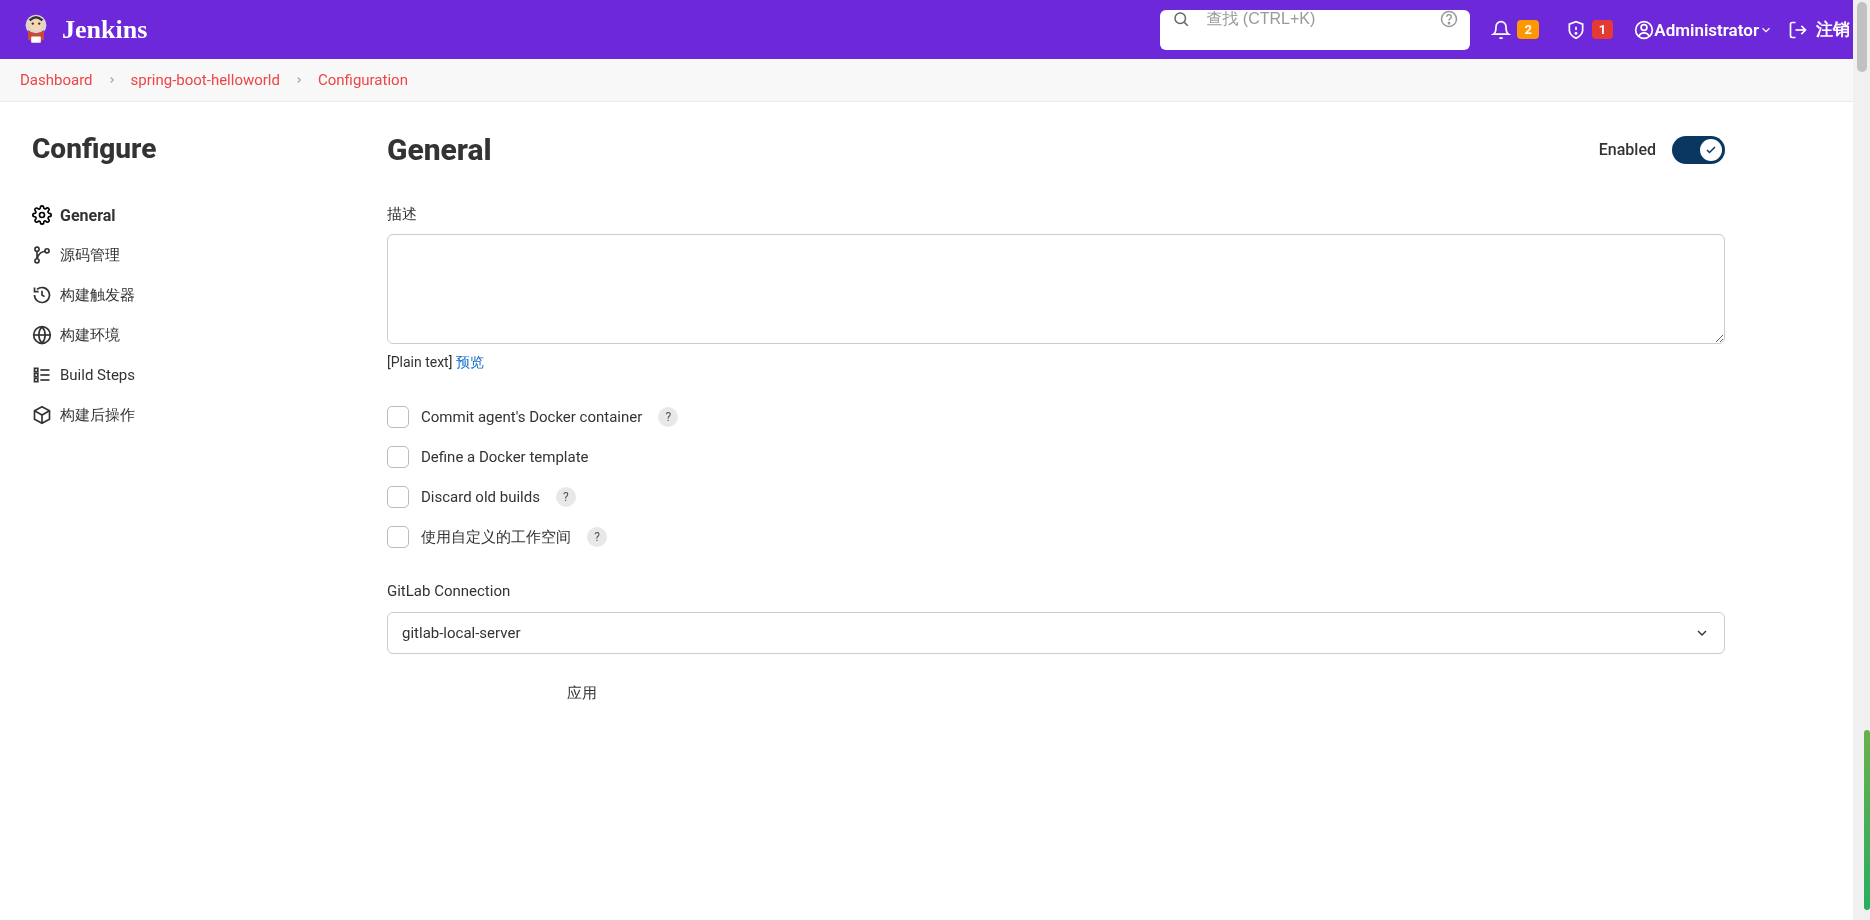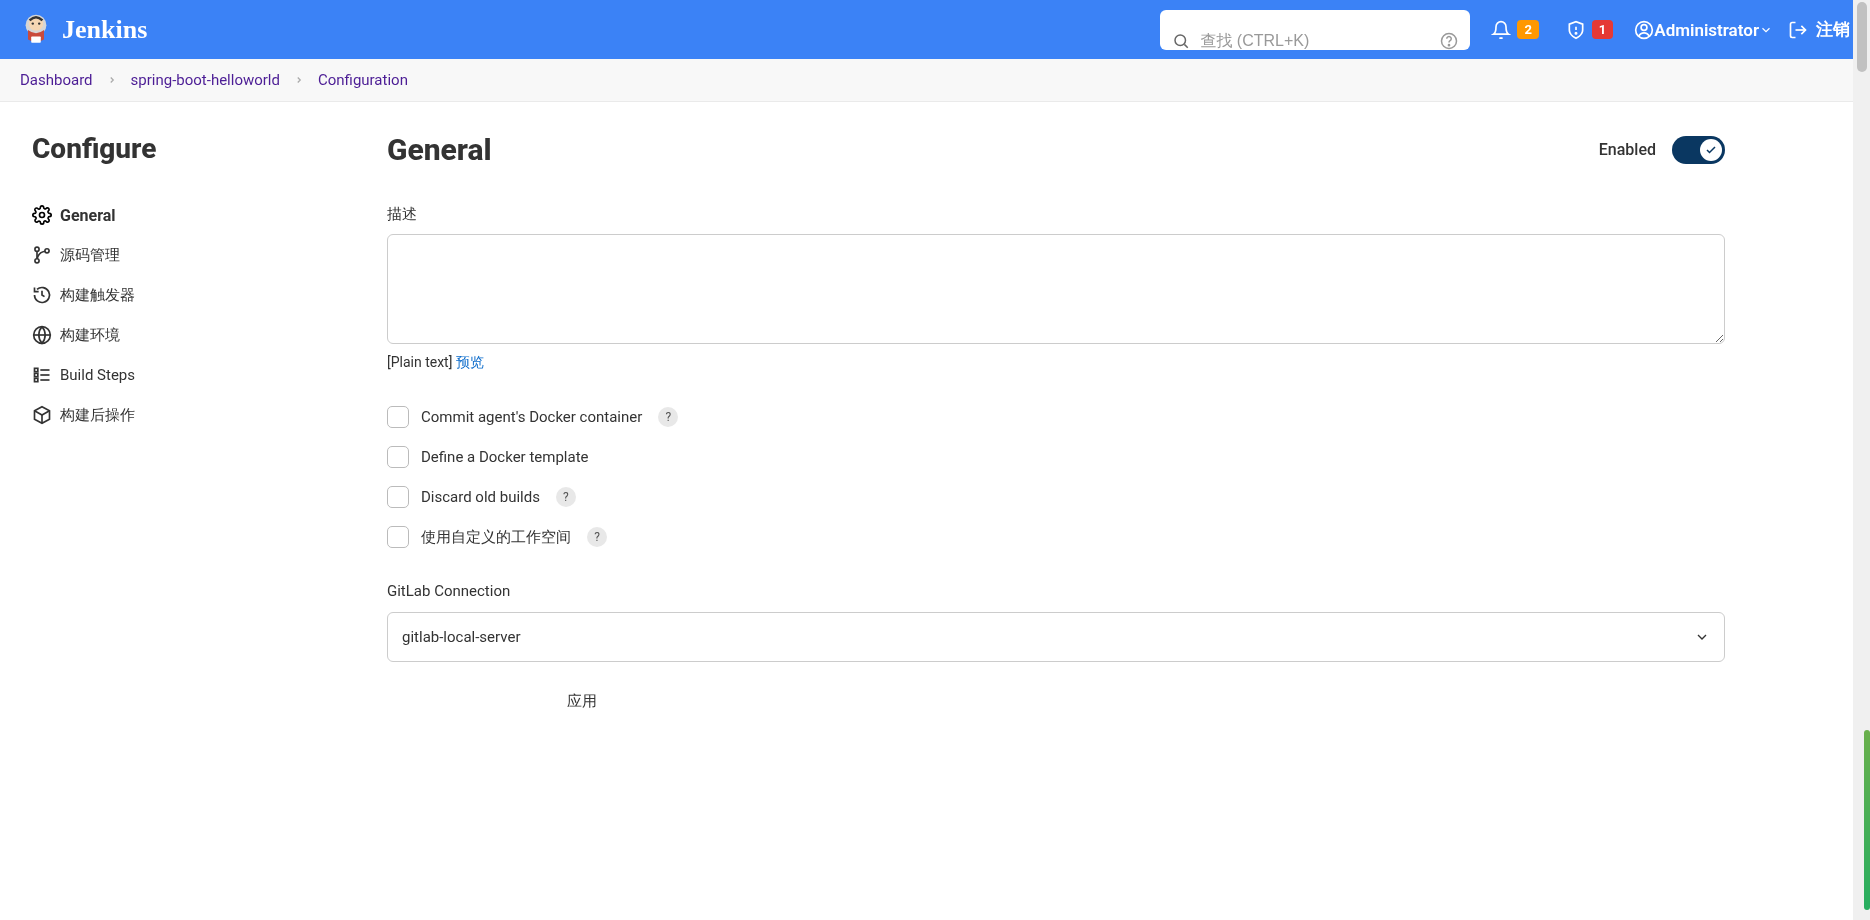--- a/index.html
+++ b/index.html
@@ -1,35 +1,35 @@
 <!DOCTYPE html>
 <html><head>
 <meta charset="utf-8">
 <style>
 * { margin: 0; padding: 0; box-sizing: border-box; }
 body { font-family: -apple-system, BlinkMacSystemFont, "Segoe UI", Roboto, Helvetica, Arial, sans-serif; background: #fff; color: #333; }
 
 
-.header { background: #3b82f6; height: 59px; display: flex; align-items: center; padding: 4px 20px; gap: 15px; }
+.header { background: #6d28d9; height: 59px; display: flex; align-items: center; padding: 4px 20px; gap: 15px; }
 .logo-area { display: flex; align-items: center; gap: 10px; cursor: pointer; }
 .logo-img { width: 32px; height: 36px; }
 .logo-text { color: #fff; font-family: Georgia, serif; font-size: 26px; font-weight: bold; }
 .header-spacer { flex: 1; }
-.search-box { background: #fff; border-radius: 6px; height: 40px; width: 310px; display: flex; align-items: flex-end; padding: 0 12px; gap: 10px; }
+.search-box { background: #fff; border-radius: 6px; height: 40px; width: 310px; display: flex; align-items: flex-start; padding: 0 12px; gap: 16px; }
 .search-input { flex: 1; border: none; outline: none; font-size: 16px; color: #333; }
 .search-input::placeholder { color: #999; }
 .header-icon-btn { color: #fff; display: flex; align-items: center; gap: 6px; cursor: pointer; padding: 6px; }
 .badge-orange { background: #ff9800; color: #fff; font-weight: bold; font-size: 13px; padding: 2px 7px; border-radius: 4px; }
 .badge-red { background: #e53935; color: #fff; font-weight: bold; font-size: 13px; padding: 2px 7px; border-radius: 4px; }
 .user-area { display: flex; align-items: center; color: #fff; cursor: pointer; font-size: 17px; font-weight: 600; }
 .logout-area { display: flex; align-items: center; color: #fff; gap: 8px; cursor: pointer; font-size: 17px; font-weight: 600; }
 
 
 .breadcrumbs { background: #f8f8f8; border-bottom: 1px solid #eaeaea; padding: 12px 20px; display: flex; align-items: center; gap: 14px; font-size: 15px; }
-.breadcrumb-link { color: #4c1d95; cursor: pointer; }
+.breadcrumb-link { color: #ef4444; cursor: pointer; }
 .breadcrumb-sep { color: #aaa; }
 
 
 .page { display: flex; padding: 30px 0 0 32px; }
 .sidebar { width: 355px; flex-shrink: 0; }
 .sidebar-title { font-size: 28px; font-weight: 800; margin-bottom: 30px; }
 .sidebar-item { display: flex; align-items: center; gap: 8px; padding: 10px 0; font-size: 15px; cursor: pointer; color: #333; }
 .sidebar-item.active { font-weight: 700; font-size: 16px; }
 .sidebar-item svg { width: 20px; height: 20px; }
 
@@ -46,21 +46,21 @@
 .format-text { color: #333; }
 .preview-link { color: #0b6bcb; cursor: pointer; }
 
 .checkbox-list { margin-top: 34px; display: flex; flex-direction: column; gap: 18px; justify-content: center; }
 .checkbox-row { display: flex; align-items: center; gap: 12px; }
 .checkbox { width: 22px; height: 22px; border: 1.5px solid #bbb; border-radius: 5px; cursor: pointer; }
 .checkbox-label { font-size: 15px; }
 .help-badge { width: 20px; height: 20px; background: #e8e8e8; color: #555; border-radius: 50%; display: inline-flex; align-items: center; justify-content: center; font-size: 12px; cursor: pointer; margin-left: 4px; }
 
 .section-label { font-size: 15px; margin-top: 34px; margin-bottom: 12px; }
-.select-box { width: 100%; height: 50px; border: 1px solid #ccc; border-radius: 6px; padding: 0 14px; display: flex; align-items: center; justify-content: space-between; cursor: pointer; font-size: 15px; }
+.select-box { width: 100%; height: 42px; border: 1px solid #ccc; border-radius: 6px; padding: 0 14px; display: flex; align-items: center; justify-content: space-between; cursor: pointer; font-size: 15px; }
 
 .apply-row { margin-top: 20px; padding-bottom: 20px; display: flex; justify-content: flex-start; }
 .apply-box { width: 210px; text-align: right; font-size: 15px; padding: 10px 0; cursor: pointer; }
 
 
 .scrollbar { position: fixed; right: 0; top: 0; width: 17px; height: 100vh; background: #f0f0f0; }
 .scrollbar-track { position: absolute; right: 3px; top: 2px; width: 10px; height: 70px; background: #c1c1c1; border-radius: 5px; }
 .scrollbar-accent { position: absolute; right: 0; bottom: 10px; width: 6px; height: 180px; background: linear-gradient(#6ab04c, #27ae60); border-radius: 3px; }
 </style>
 </head>

